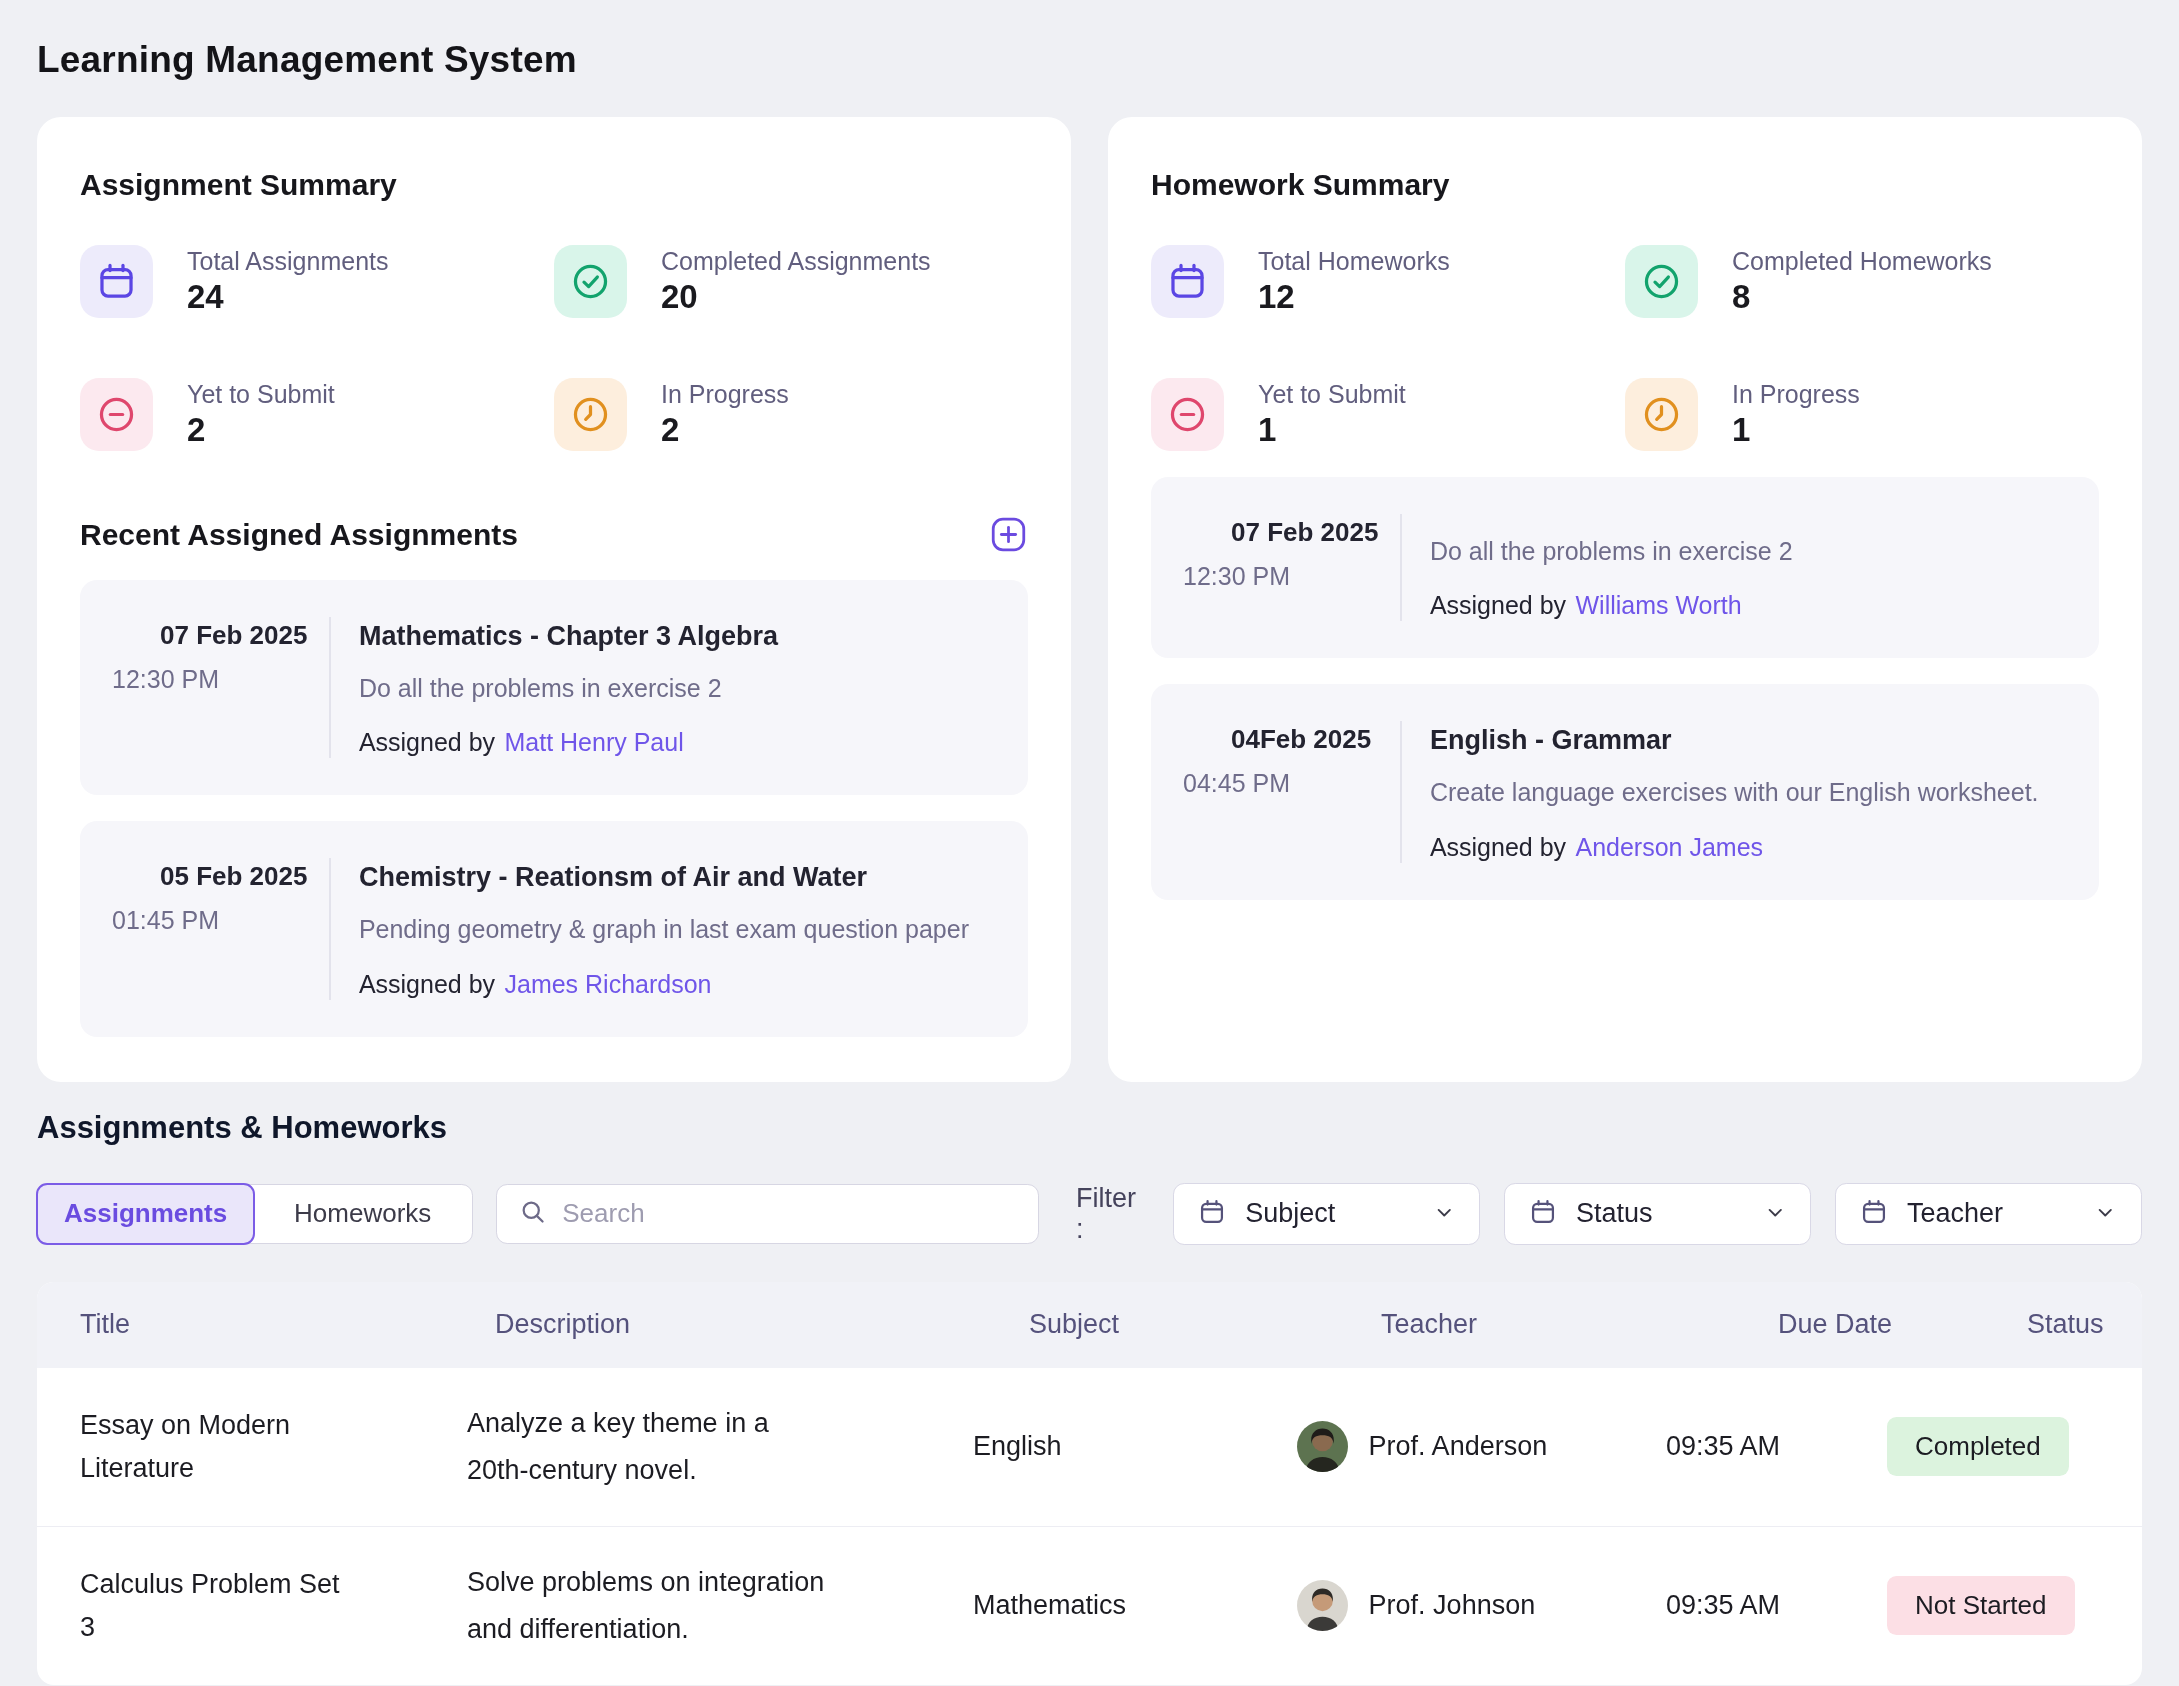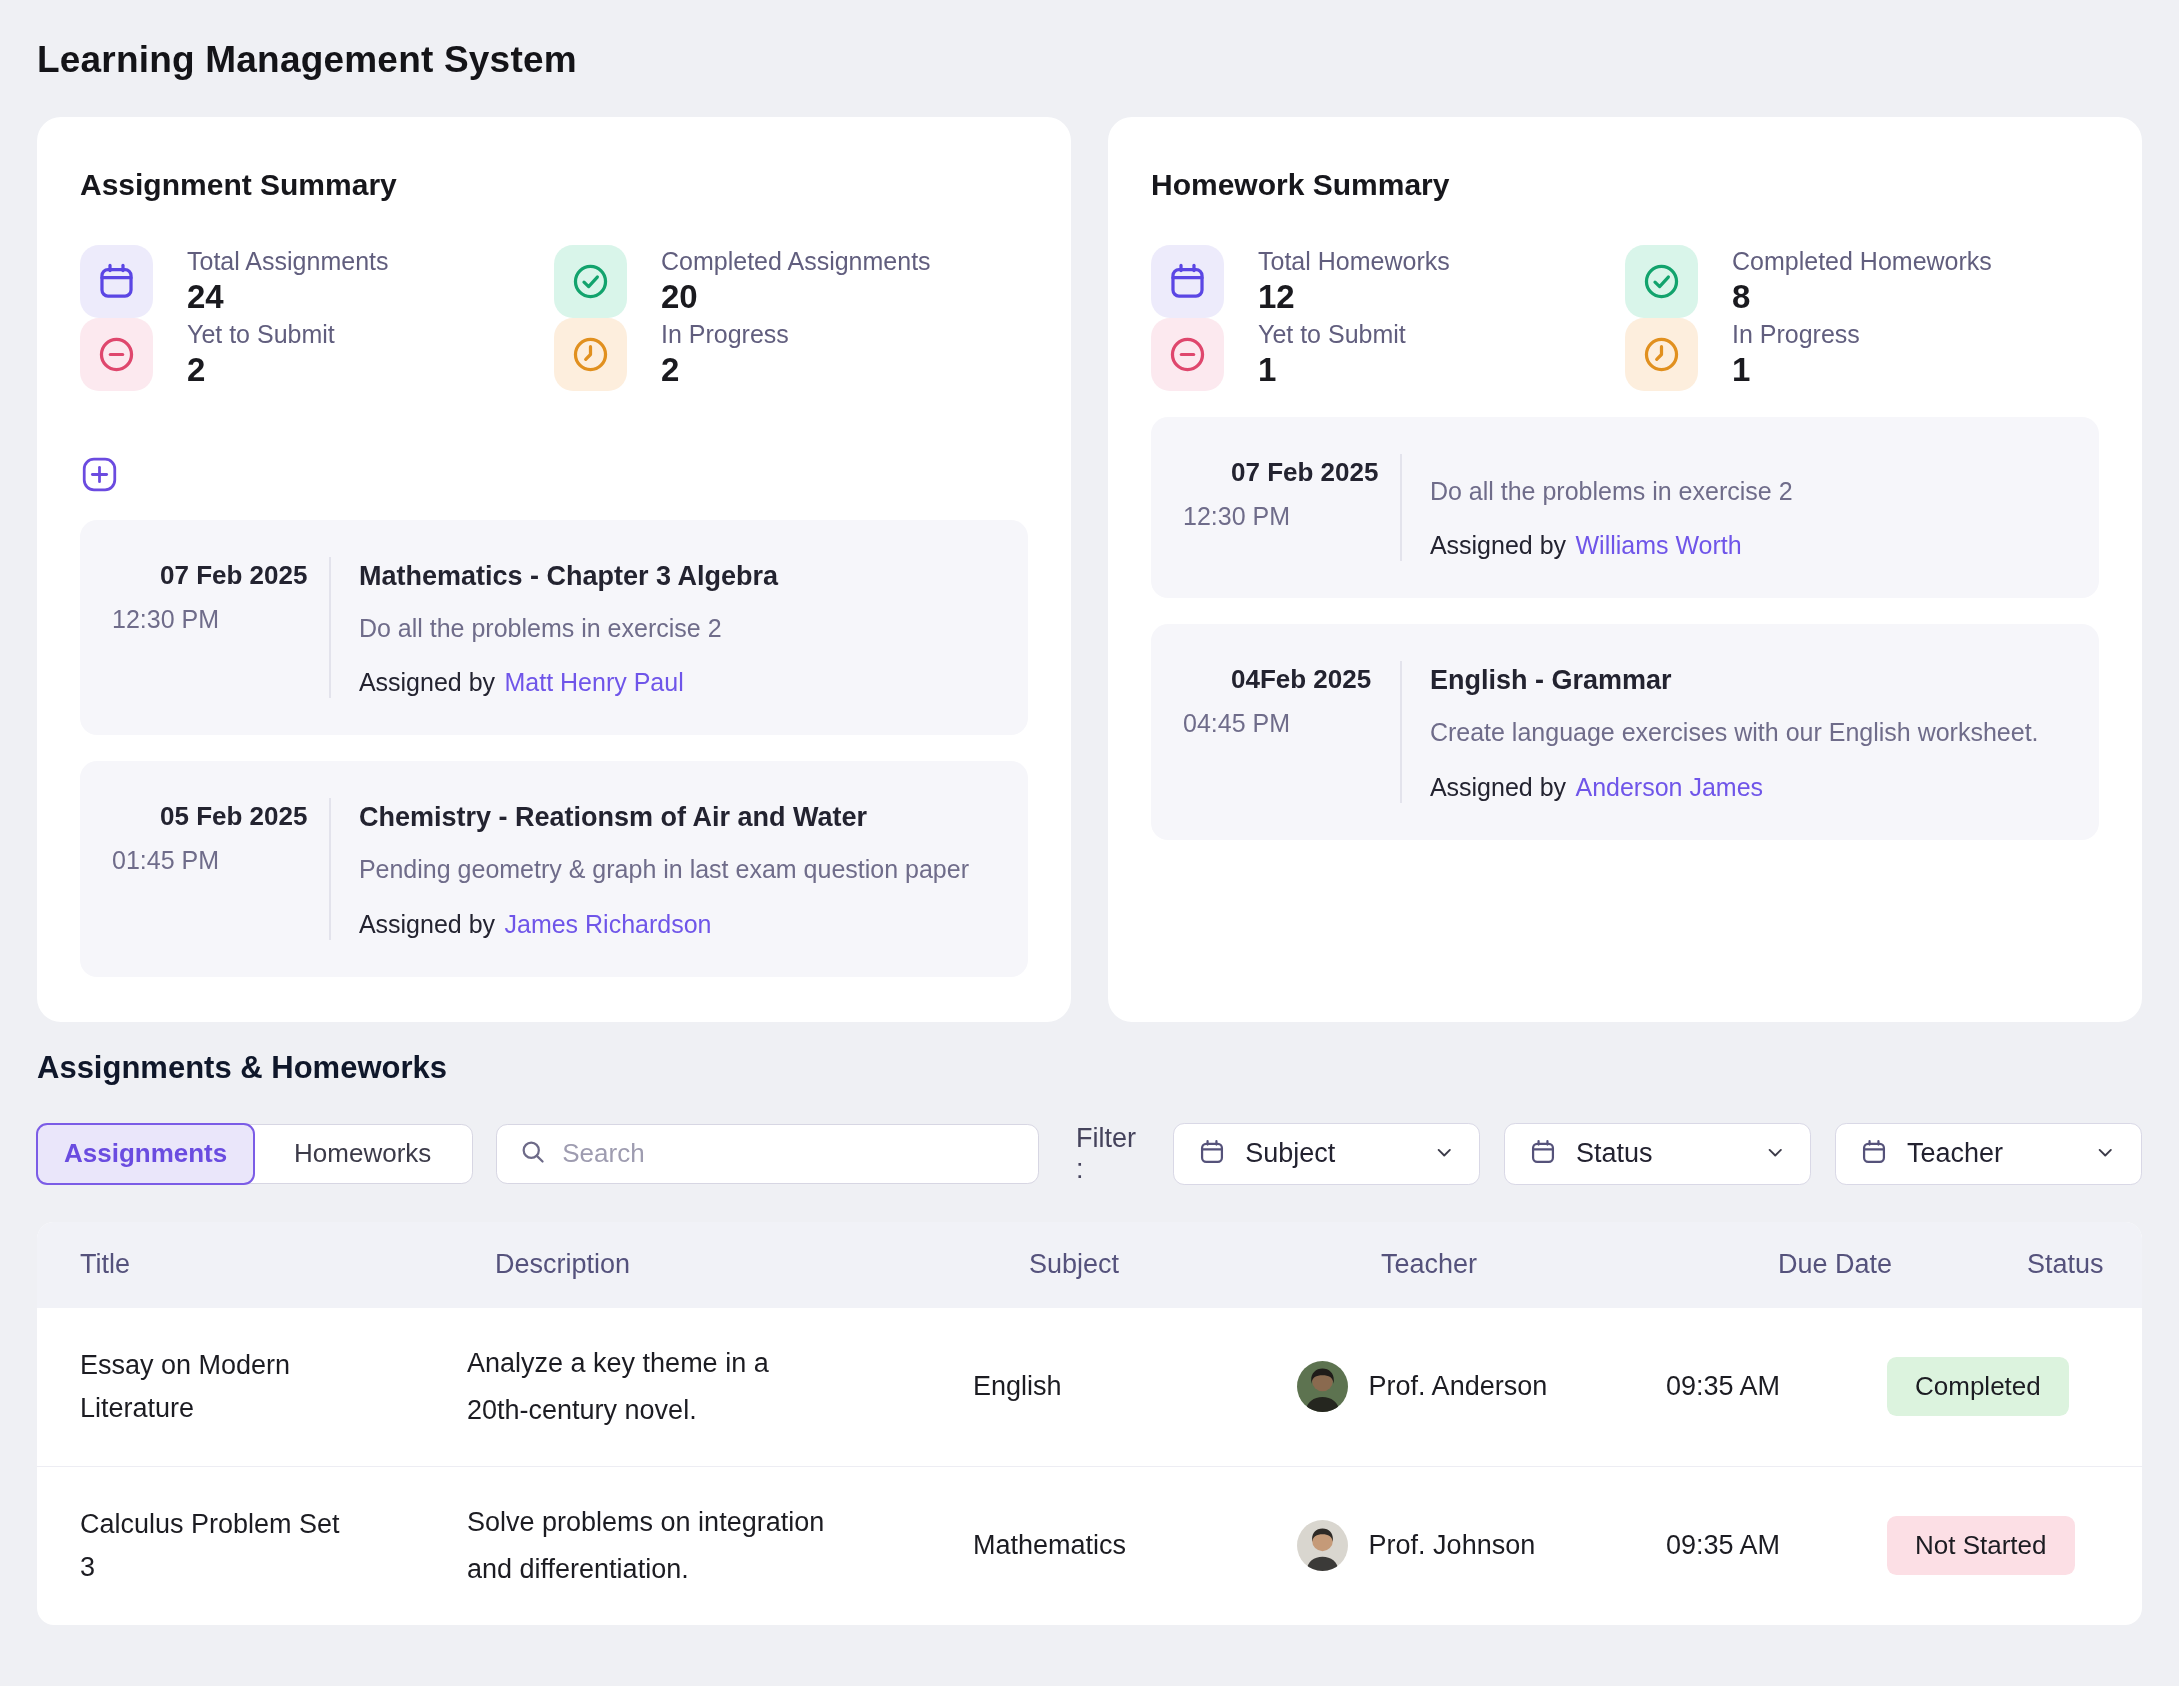--- a/index.html
+++ b/index.html
@@ -11,21 +11,21 @@
   }
   .page { padding:39px 37px 0 37px; }
 
   .page-title { font-size:37px; font-weight:700; color:#141418; line-height:41px; letter-spacing:0.2px; }
 
   
   .cards-row { display:flex; gap:37px; margin-top:37px; }
   .card { flex:1; background:#ffffff; border-radius:24px; padding:51px 43px 45px 43px; }
   .card-title { font-size:30px; font-weight:700; color:#17171c; line-height:34px; }
 
-  .stats-grid { display:grid; grid-template-columns:1fr 1fr; margin-top:43px; }
+  .stats-grid { display:grid; grid-template-columns:1fr 1fr; row-gap:60px; margin-top:43px; }
   .stat { display:flex; gap:34px; }
   .stat-icon { width:73px; height:73px; border-radius:19px; display:flex; align-items:center; justify-content:center; flex-shrink:0; }
   .stat-texts { display:flex; flex-direction:column; justify-content:space-between; padding:1.9px 0 3.7px 0; }
   .stat-label { font-size:25px; color:#615e7e; line-height:28px; }
   .stat-value { font-size:33px; font-weight:700; color:#1a1a1f; line-height:34px; }
 
   .recent-head { margin-top:64px; display:flex; align-items:center; justify-content:space-between; }
   .recent-title { font-size:30px; font-weight:700; color:#17171c; }
   .plus-btn { width:39px; height:39px; color:#6b4be0; background:none; border:none; cursor:pointer; display:flex; align-items:center; justify-content:center; }
 
@@ -131,20 +131,21 @@
               </svg>
           </span>
           <span class="stat-texts">
             <span class="stat-label">In Progress</span>
             <span class="stat-value">2</span>
           </span>
         </div>
       </div>
 
       <div class="recent-head">
+        <span class="recent-title">Recent Assigned Assignments</span>
         <button class="plus-btn">
           <svg width="39" height="39" viewBox="0 0 24 24" fill="none" stroke="currentColor" stroke-width="1.7" stroke-linecap="round">
               <rect x="2.6" y="2.6" width="18.8" height="18.8" rx="6"></rect>
               <line x1="12" y1="7.6" x2="12" y2="16.4"></line>
               <line x1="7.6" y1="12" x2="16.4" y2="12"></line>
             </svg>
         </button>
       </div>
 
       <div class="recent-item">

